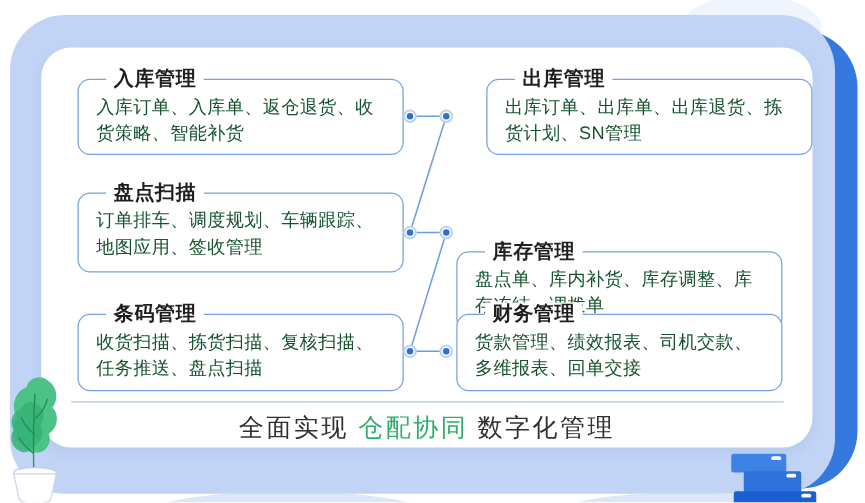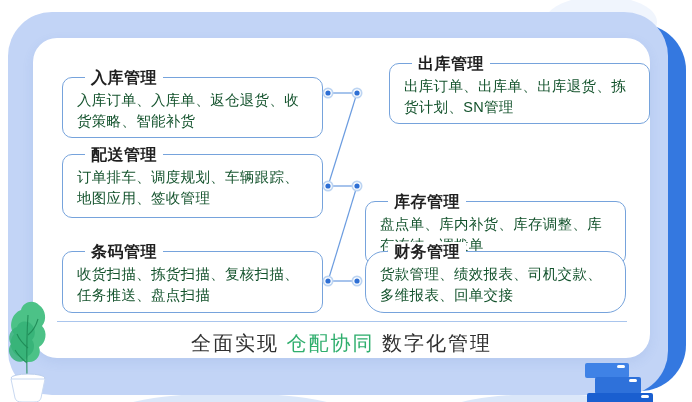--- a/index.html
+++ b/index.html
@@ -53,26 +53,26 @@
 
   
   .module-box {
     position: absolute;
     width: 261px;
     border: 1px solid #76a3dc;
     border-radius: 10px;
     background: #ffffff;
     box-sizing: border-box;
   }
-  .pos-l1 { left: 62px;  top: 77px;  height: 61px; }
+  .pos-l1 { left: 62px;  top: 63px;  height: 61px; }
   .pos-r1 { left: 365px; top: 63px;  height: 61px; margin-left: 24px; }
   .pos-l2 { left: 62px;  top: 154px; height: 64px; }
   .pos-r2 { left: 365px; top: 154px; height: 64px; margin-top: 47px; }
   .pos-l3 { left: 62px;  top: 251px; height: 62px; }
-  .pos-r3 { left: 365px; top: 251px; height: 62px; border-radius: 19px; }
+  .pos-r3 { left: 365px; top: 251px; height: 62px; }
 
   .module-title {
     position: absolute; top: -10px; left: 22px;
     background: #ffffff;
     padding: 0 6px;
     font-size: 16px; font-weight: 700;
     color: #1f1f1f; letter-spacing: 0.5px;
     line-height: 20px; white-space: nowrap;
   }
   .module-items {
@@ -136,21 +136,21 @@
 
   <div class="module-box pos-l1">
     <span class="module-title">入库管理</span>
     <p class="module-items">入库订单、入库单、返仓退货、收货策略、智能补货</p>
   </div>
   <div class="module-box pos-r1">
     <span class="module-title">出库管理</span>
     <p class="module-items">出库订单、出库单、出库退货、拣货计划、SN管理</p>
   </div>
   <div class="module-box pos-l2">
-    <span class="module-title">配送管理</span>
+    <span class="module-title">盘点扫描</span>
     <p class="module-items">订单排车、调度规划、车辆跟踪、地图应用、签收管理</p>
   </div>
   <div class="module-box pos-r2">
     <span class="module-title">库存管理</span>
     <p class="module-items">盘点单、库内补货、库存调整、库存冻结、调拨单</p>
   </div>
   <div class="module-box pos-l3">
     <span class="module-title">条码管理</span>
     <p class="module-items">收货扫描、拣货扫描、复核扫描、任务推送、盘点扫描</p>
   </div>

